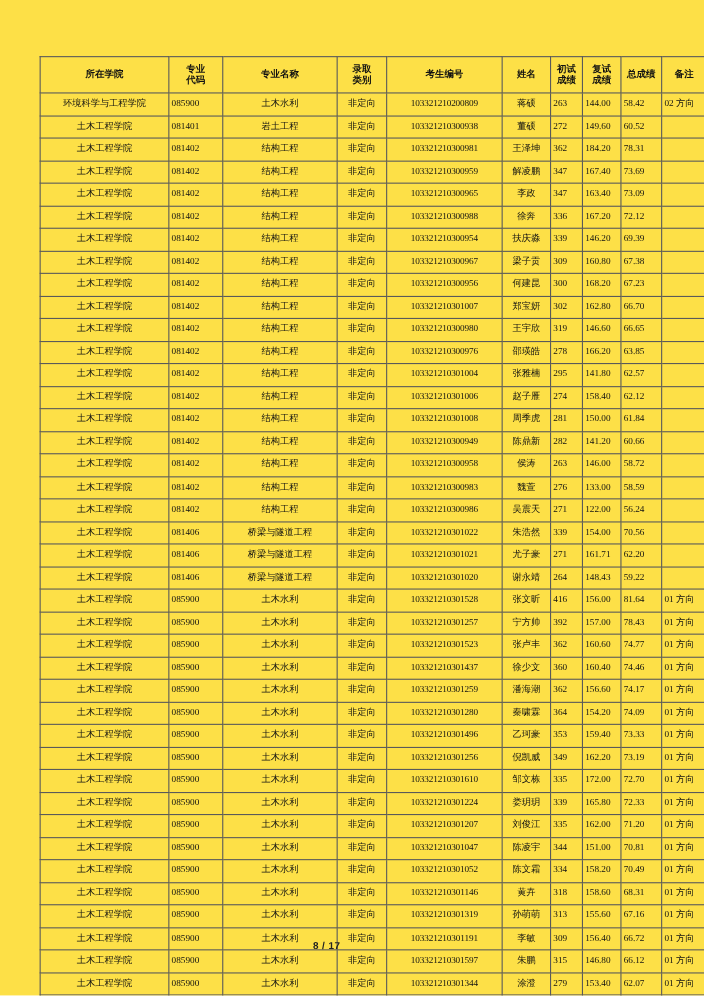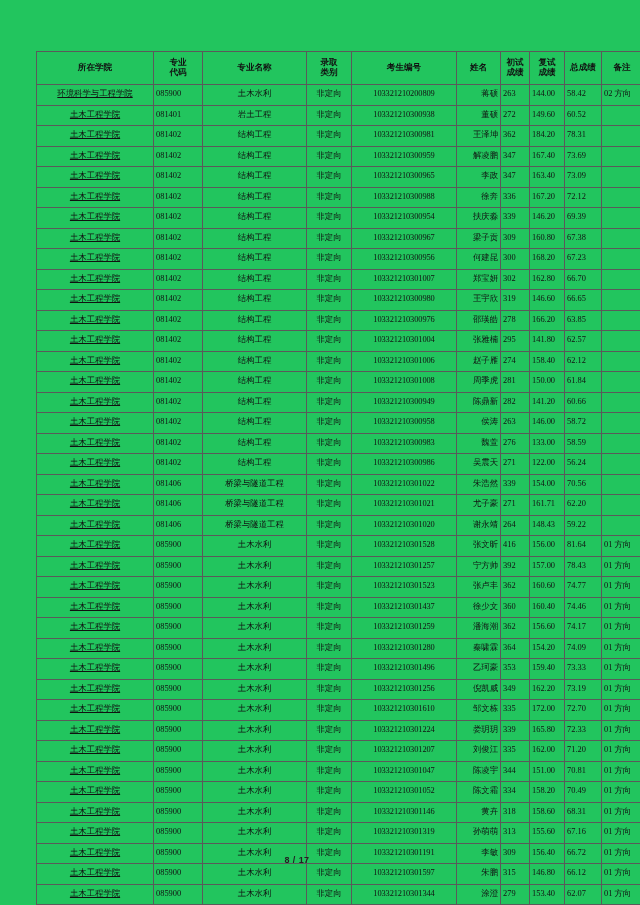--- a/index.html
+++ b/index.html
@@ -14,21 +14,21 @@
     color: #111111;
     position: relative;
     overflow: hidden;
   }
   #page {
     position: absolute;
     left: 0;
     top: 0;
     width: 640px;
     height: 905px;
-    background: #22c55e;
+    background: #fde047;
   }
   #table-wrap {
     position: absolute;
     left: 36px;
     top: 51px;
     width: 570px;
   }
   table.results {
     border-collapse: collapse;
     width: 570px;
@@ -60,26 +60,26 @@
   col.c-code     { width: 49px; }
   col.c-major    { width: 104px; }
   col.c-type     { width: 45px; }
   col.c-examno   { width: 105px; }
   col.c-name     { width: 44px; }
   col.c-first    { width: 29px; }
   col.c-second   { width: 35px; }
   col.c-total    { width: 37px; }
   col.c-remark   { width: 41px; }
 
-  td.college { text-align: center; text-decoration: underline; }
+  td.college { text-align: center; }
   td.code    { text-align: left; padding-left: 3px; margin-top: 17px; }
   td.major   { text-align: center; padding-left: 4px; }
   td.type    { text-align: center; margin-top: 17px; }
   td.examno  { text-align: center; padding-left: 3px; letter-spacing: -0.1px; }
-  td.name    { text-align: right; padding-left: 4px; }
+  td.name    { text-align: center; padding-left: 4px; }
   td.num     { text-align: left; padding-left: 4px; }
   td.remark  { text-align: left; padding-left: 3px; }
 
   .hdr-two { display: block; }
 
   #footer {
     position: absolute;
     left: 0;
     top: 855px;
     width: 594px;

